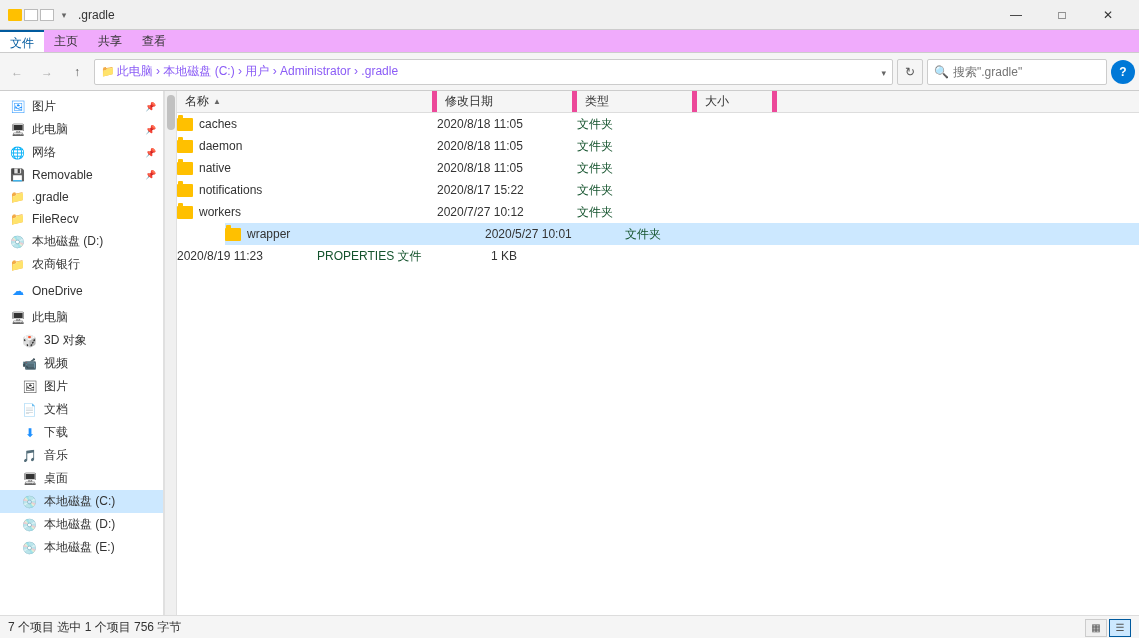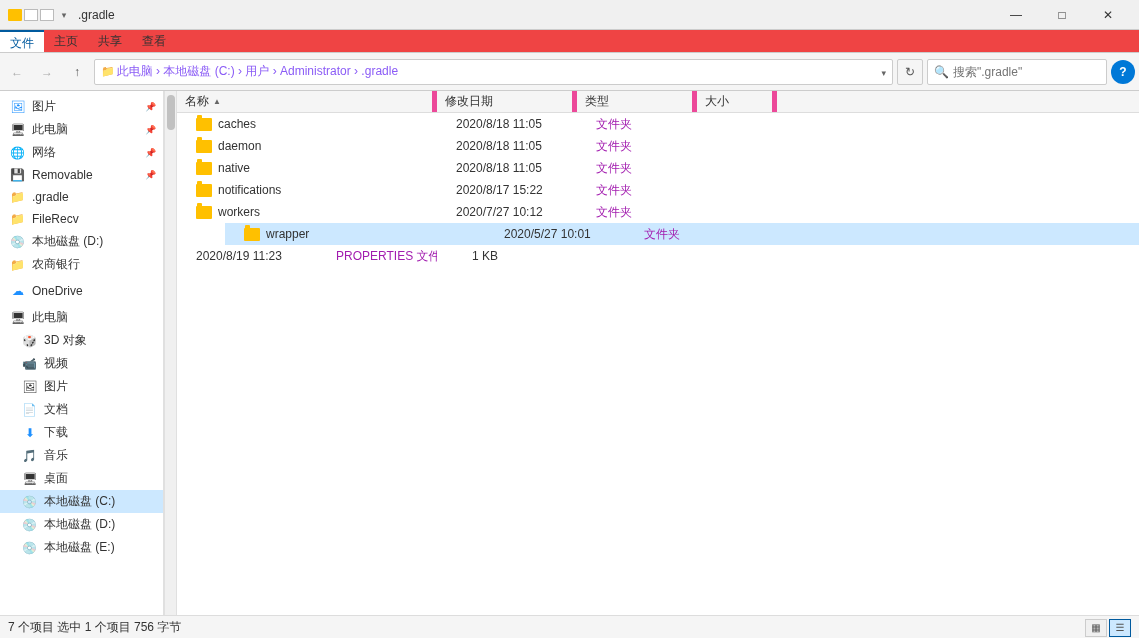--- a/index.html
+++ b/index.html
@@ -12,21 +12,21 @@
       display: flex;
       align-items: center;
       padding: 0 8px;
       border-bottom: 1px solid #ccc;
     }
     .title-bar-icons { display: flex; gap: 4px; align-items: center; }
     .title-bar-controls { margin-left: auto; display: flex; gap: 0; }
     .title-btn { width: 46px; height: 30px; border: none; background: transparent; cursor: pointer; font-size: 12px; display: flex; align-items: center; justify-content: center; color: #333; }
 
     
-    .ribbon { background: #ef4444; border-bottom: 1px solid #ccc; }
+    .ribbon { background: #f0abfc; border-bottom: 1px solid #ccc; }
     .ribbon-tabs { display: flex; height: 22px; }
     .ribbon-tab { padding: 3px 10px; font-size: 12px; cursor: pointer; border: none; background: transparent; color: #333; }
     .ribbon-tab.active { background: #fff; border-top: 2px solid #005a9e; color: #005a9e; }
 
     
     .address-area {
       height: 38px;
       background: #f5f5f5;
       border-bottom: 1px solid #ccc;
       display: flex;
@@ -63,24 +63,24 @@
     .col-header { font-size: 12px; color: #333; padding: 0 8px; cursor: pointer; height: 100%; display: flex; align-items: center; border-right: 5px solid #ec4899; user-select: none; }
     .col-name { width: 260px; }
     .col-date { width: 140px; }
     .col-type { width: 120px; }
     .col-size { width: 80px; }
     .col-arrow { font-size: 8px; margin-left: 4px; color: #666; }
 
     .file-list { flex: 1; overflow-y: auto; background: #fff; }
     .file-row { display: flex; align-items: center; height: 22px; cursor: pointer; padding: 0; }
     .file-row.selected { background: #cce8ff; margin-left: 48px; }
-    .file-cell { font-size: 12px; color: #333; padding: 0 19px; overflow: hidden; white-space: nowrap; text-overflow: ellipsis; height: 100%; display: flex; align-items: center; }
+    .file-cell { font-size: 12px; color: #333; padding: 0 0; overflow: hidden; white-space: nowrap; text-overflow: ellipsis; height: 100%; display: flex; align-items: center; }
     .file-cell.name { width: 260px; gap: 6px; }
     .file-cell.date { width: 140px; }
-    .file-cell.type { width: 120px; color: #a21caf; }
+    .file-cell.type { width: 120px; color: #14532d; }
     .file-cell.size { width: 80px; justify-content: flex-end; }
 
     
     .status-bar { height: 24px; background: #f5f5f5; border-top: 1px solid #ddd; display: flex; align-items: center; padding: 0 8px; gap: 8px; }
     .status-text { font-size: 12px; color: #333; flex: 1; }
     .status-views { display: flex; gap: 2px; }
     .view-btn { width: 22px; height: 18px; border: 1px solid #ccc; background: #f0f0f0; cursor: pointer; display: flex; align-items: center; justify-content: center; font-size: 10px; color: #555; }
     .view-btn.active { background: #cce8ff; border-color: #005a9e; }
     .sidebar { width: 165px; overflow-x: hidden; }
   </style>

